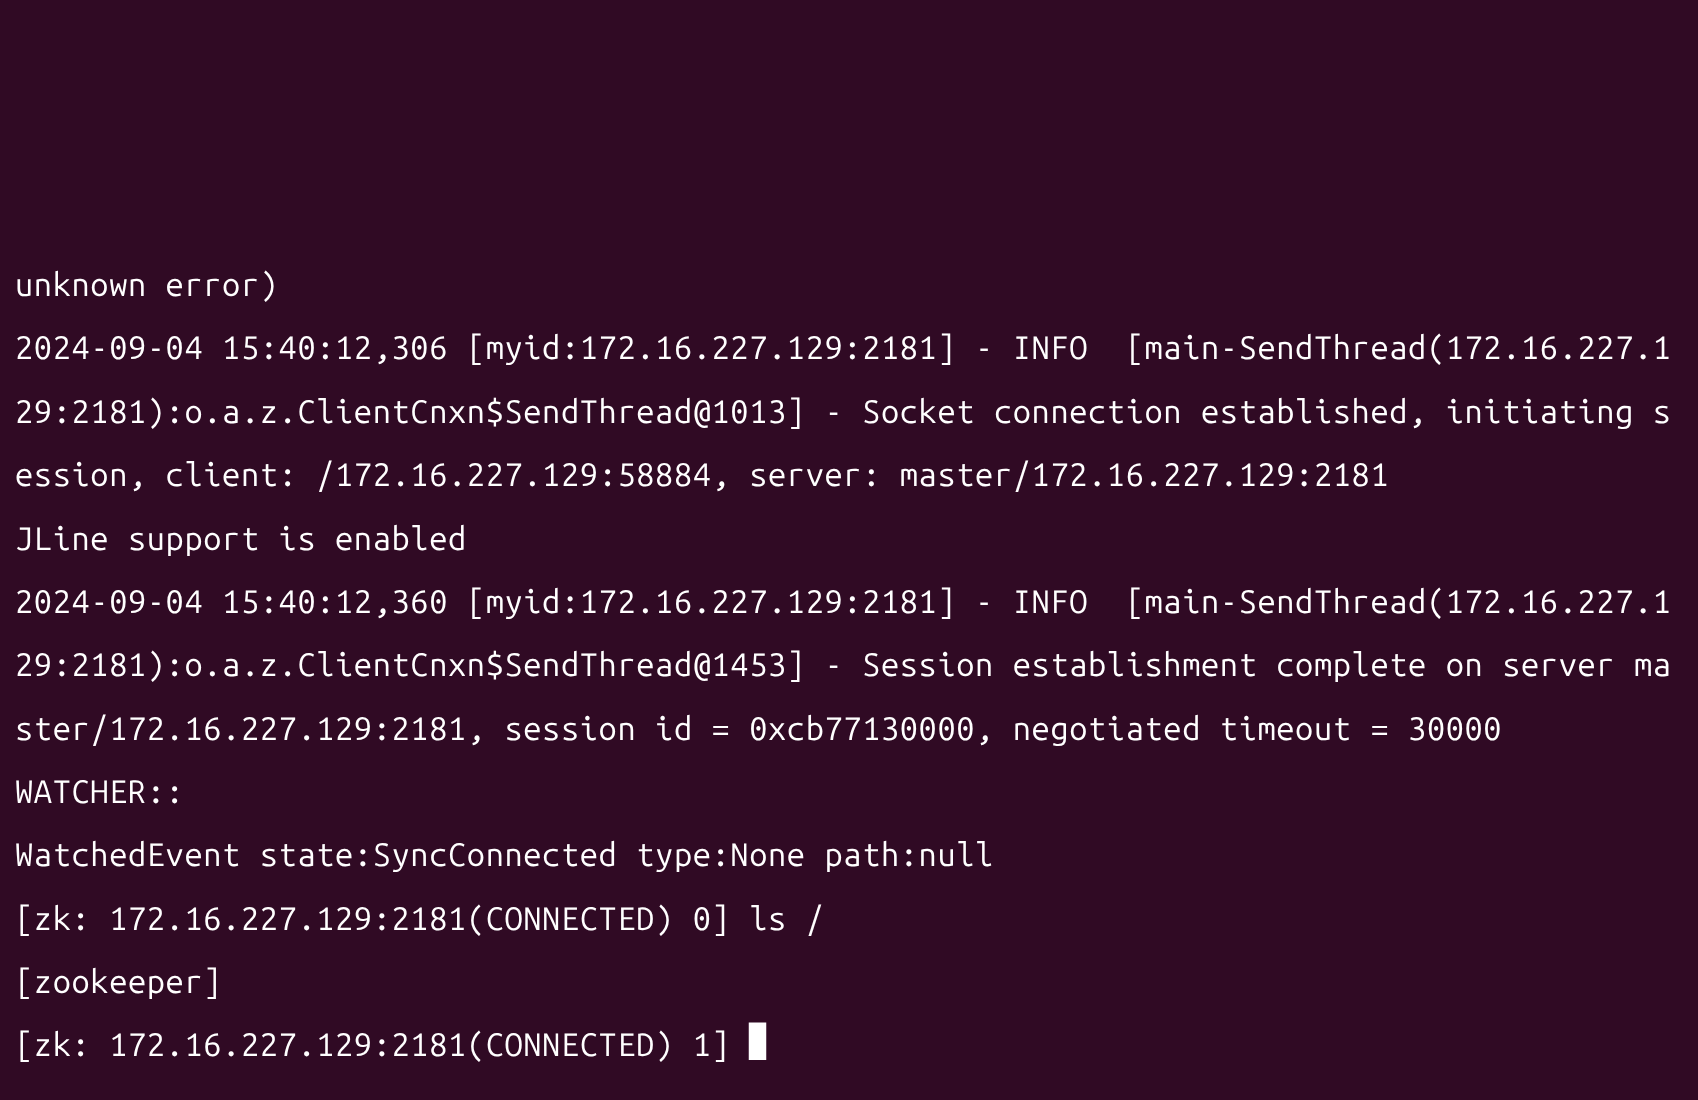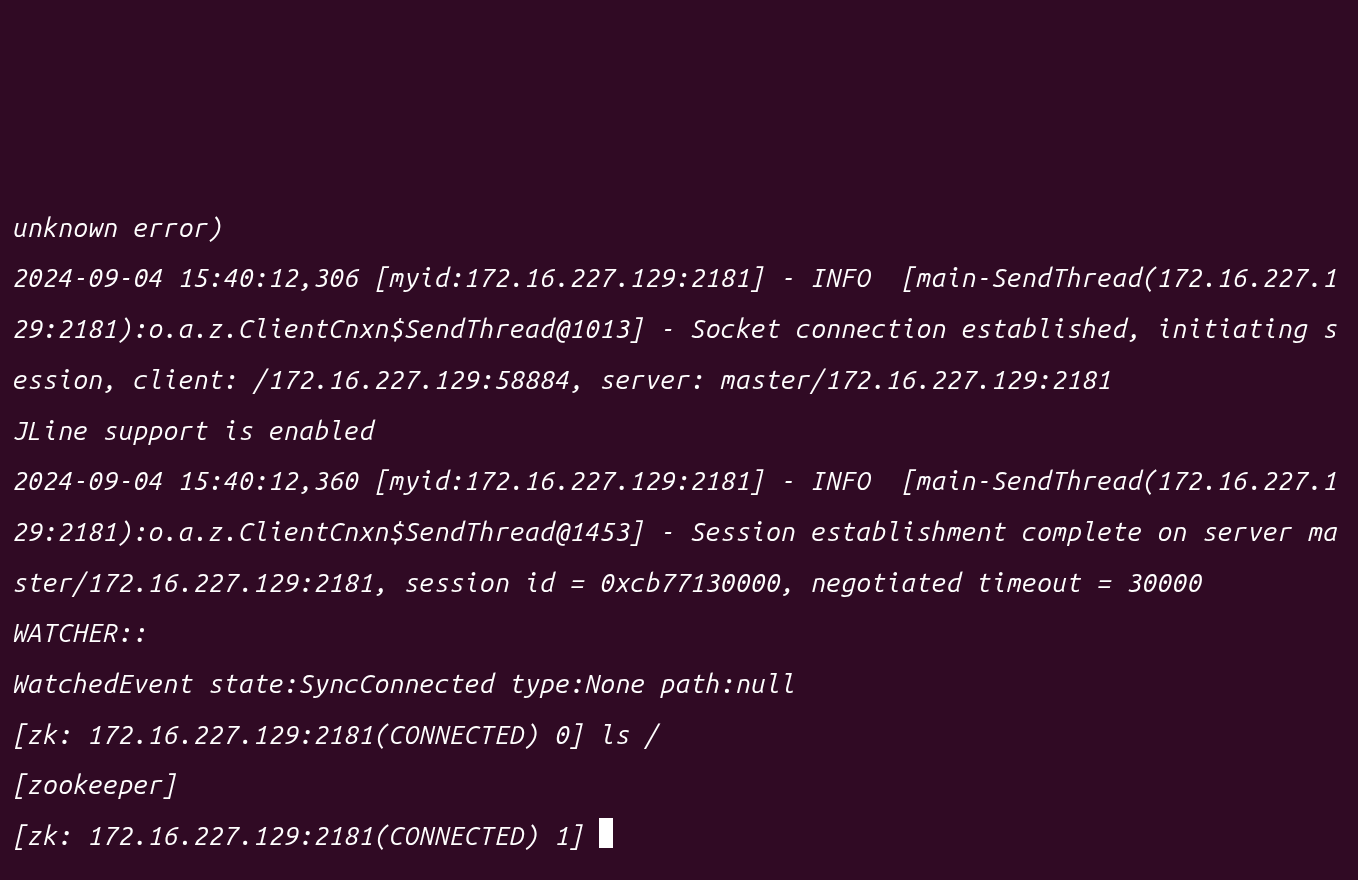--- a/index.html
+++ b/index.html
@@ -1,19 +1,18 @@
 <!DOCTYPE html>
 <html><head>
   <meta charset="utf-8">
   <style>
     * {
       margin: 0;
       padding: 0;
       box-sizing: border-box;
-      font-style: italic;
     }
     body {
       background-color: #300a24;
       color: #ffffff;
       font-family: 'Ubuntu Mono', 'DejaVu Sans Mono', 'Consolas', monospace;
       font-size: 26px;
       line-height: 1.95;
       padding: 0 12px;
       width: 1358px;
       height: 880px;

